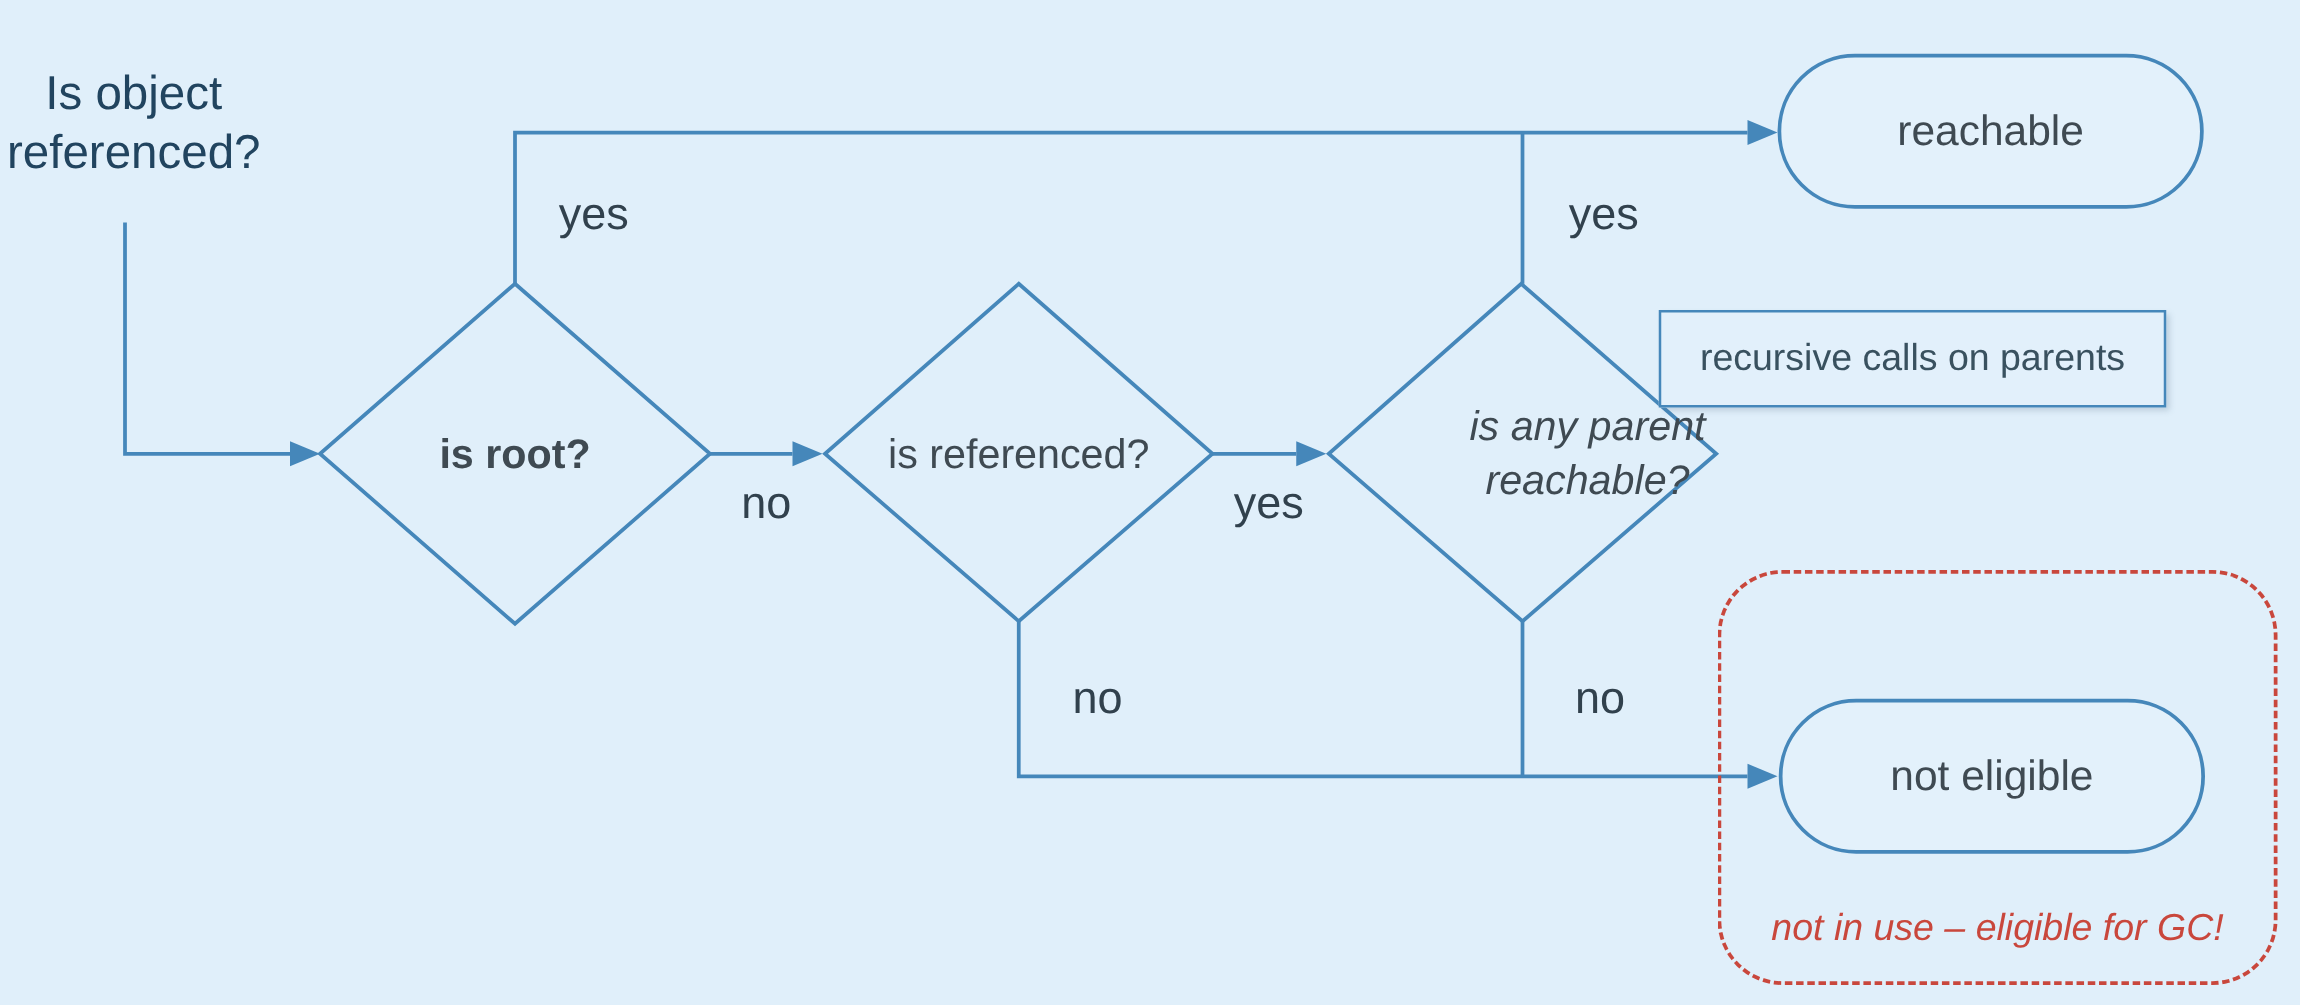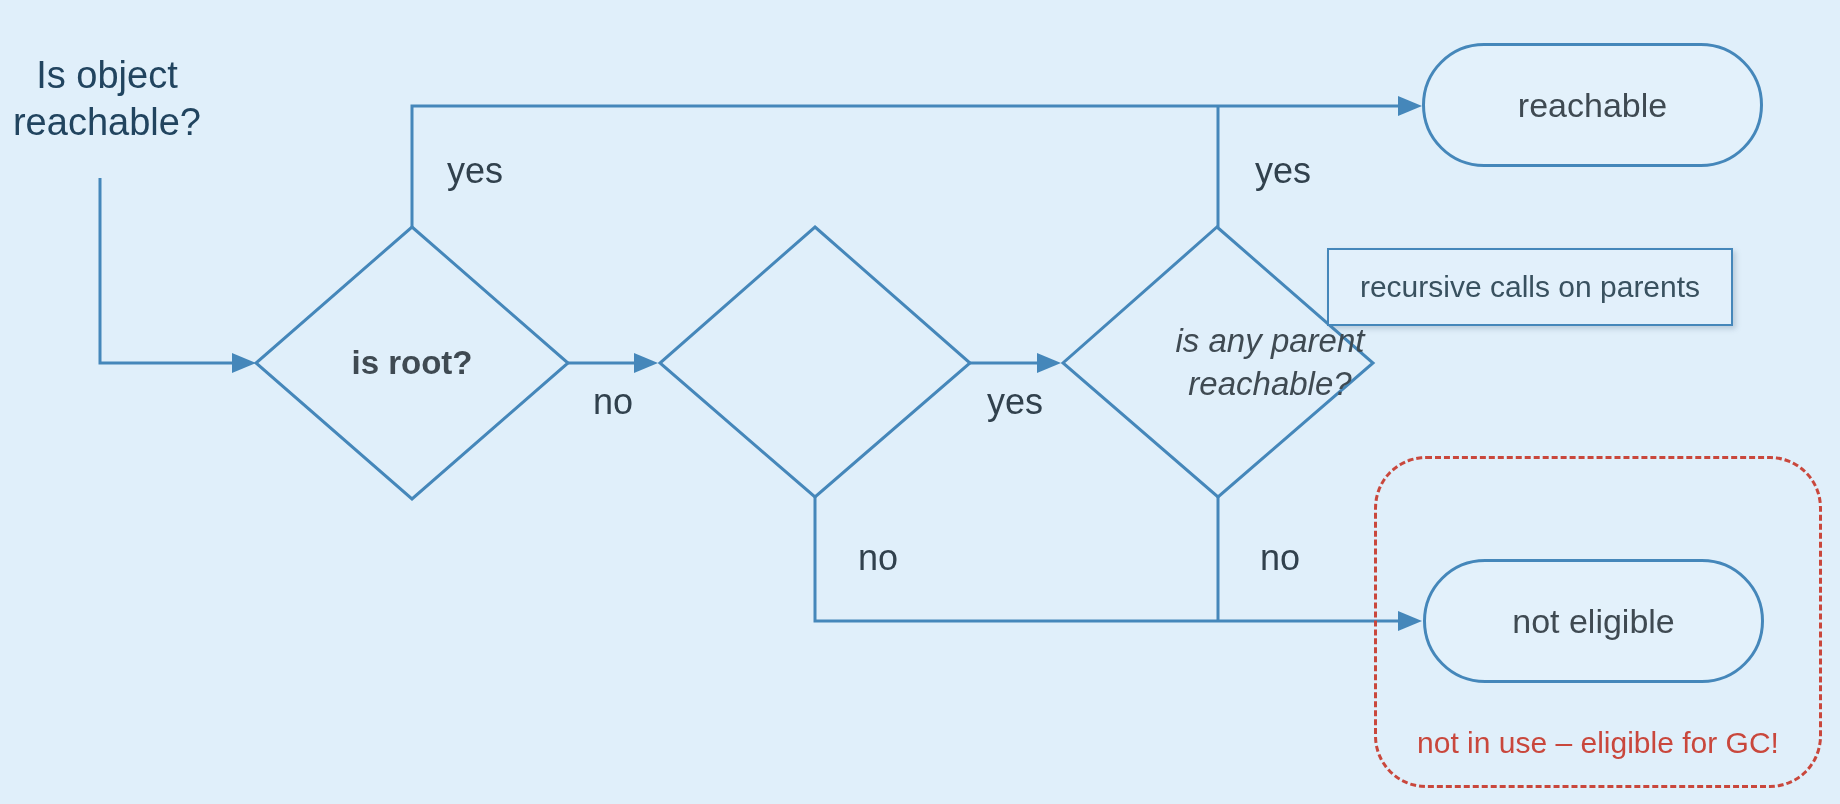--- a/index.html
+++ b/index.html
@@ -54,21 +54,21 @@
     box-sizing:border-box;
   }
   .gc-rect{
     position:absolute;
     left:1374px;top:456px;width:448px;height:332px;
     border:3px dashed #c9473c;border-radius:52px;
     box-sizing:border-box;
   }
   .gc-caption{
     left:1374px;top:726px;width:448px;
-    font-size:30px;color:#c9473c;
+    font-size:30px;color:#c9473c;font-style:italic;
   }
 </style>
 </head>
 <body>
 
 <div class="stage">
 
   <svg width="1840" height="804" viewBox="0 0 1840 804">
 
     <polygon points="412,227 568,363 412,499 256,363" fill="#e0effa" stroke="#4587ba" stroke-width="3"></polygon>
@@ -88,23 +88,24 @@
 
     <path d="M970 363 L1037 363" fill="none" stroke="#4587ba" stroke-width="3"></path>
     <polygon points="1037,353 1061,363 1037,373" fill="#4587ba"></polygon>
 
     <path d="M815 497 L815 621 L1398 621" fill="none" stroke="#4587ba" stroke-width="3"></path>
     <polygon points="1398,611 1422,621 1398,631" fill="#4587ba"></polygon>
 
     <path d="M1218 497 L1218 621" fill="none" stroke="#4587ba" stroke-width="3"></path>
   </svg>
 
-  <div class="txt title">Is object reachable?</div>
+  <div class="txt title">Is object referenced?</div>
 
   <div class="txt node-label dec1">is root?</div>
+  <div class="txt node-label dec2">is referenced?</div>
   <div class="txt node-label dec3">is any parent reachable?</div>
 
   <div class="txt edge-label lbl-root-yes">yes</div>
   <div class="txt edge-label lbl-root-no">no</div>
   <div class="txt edge-label lbl-referenced-yes">yes</div>
   <div class="txt edge-label lbl-referenced-no">no</div>
   <div class="txt edge-label lbl-parent-yes">yes</div>
   <div class="txt edge-label lbl-parent-no">no</div>
 
   <div class="note-box">recursive calls on parents</div>

